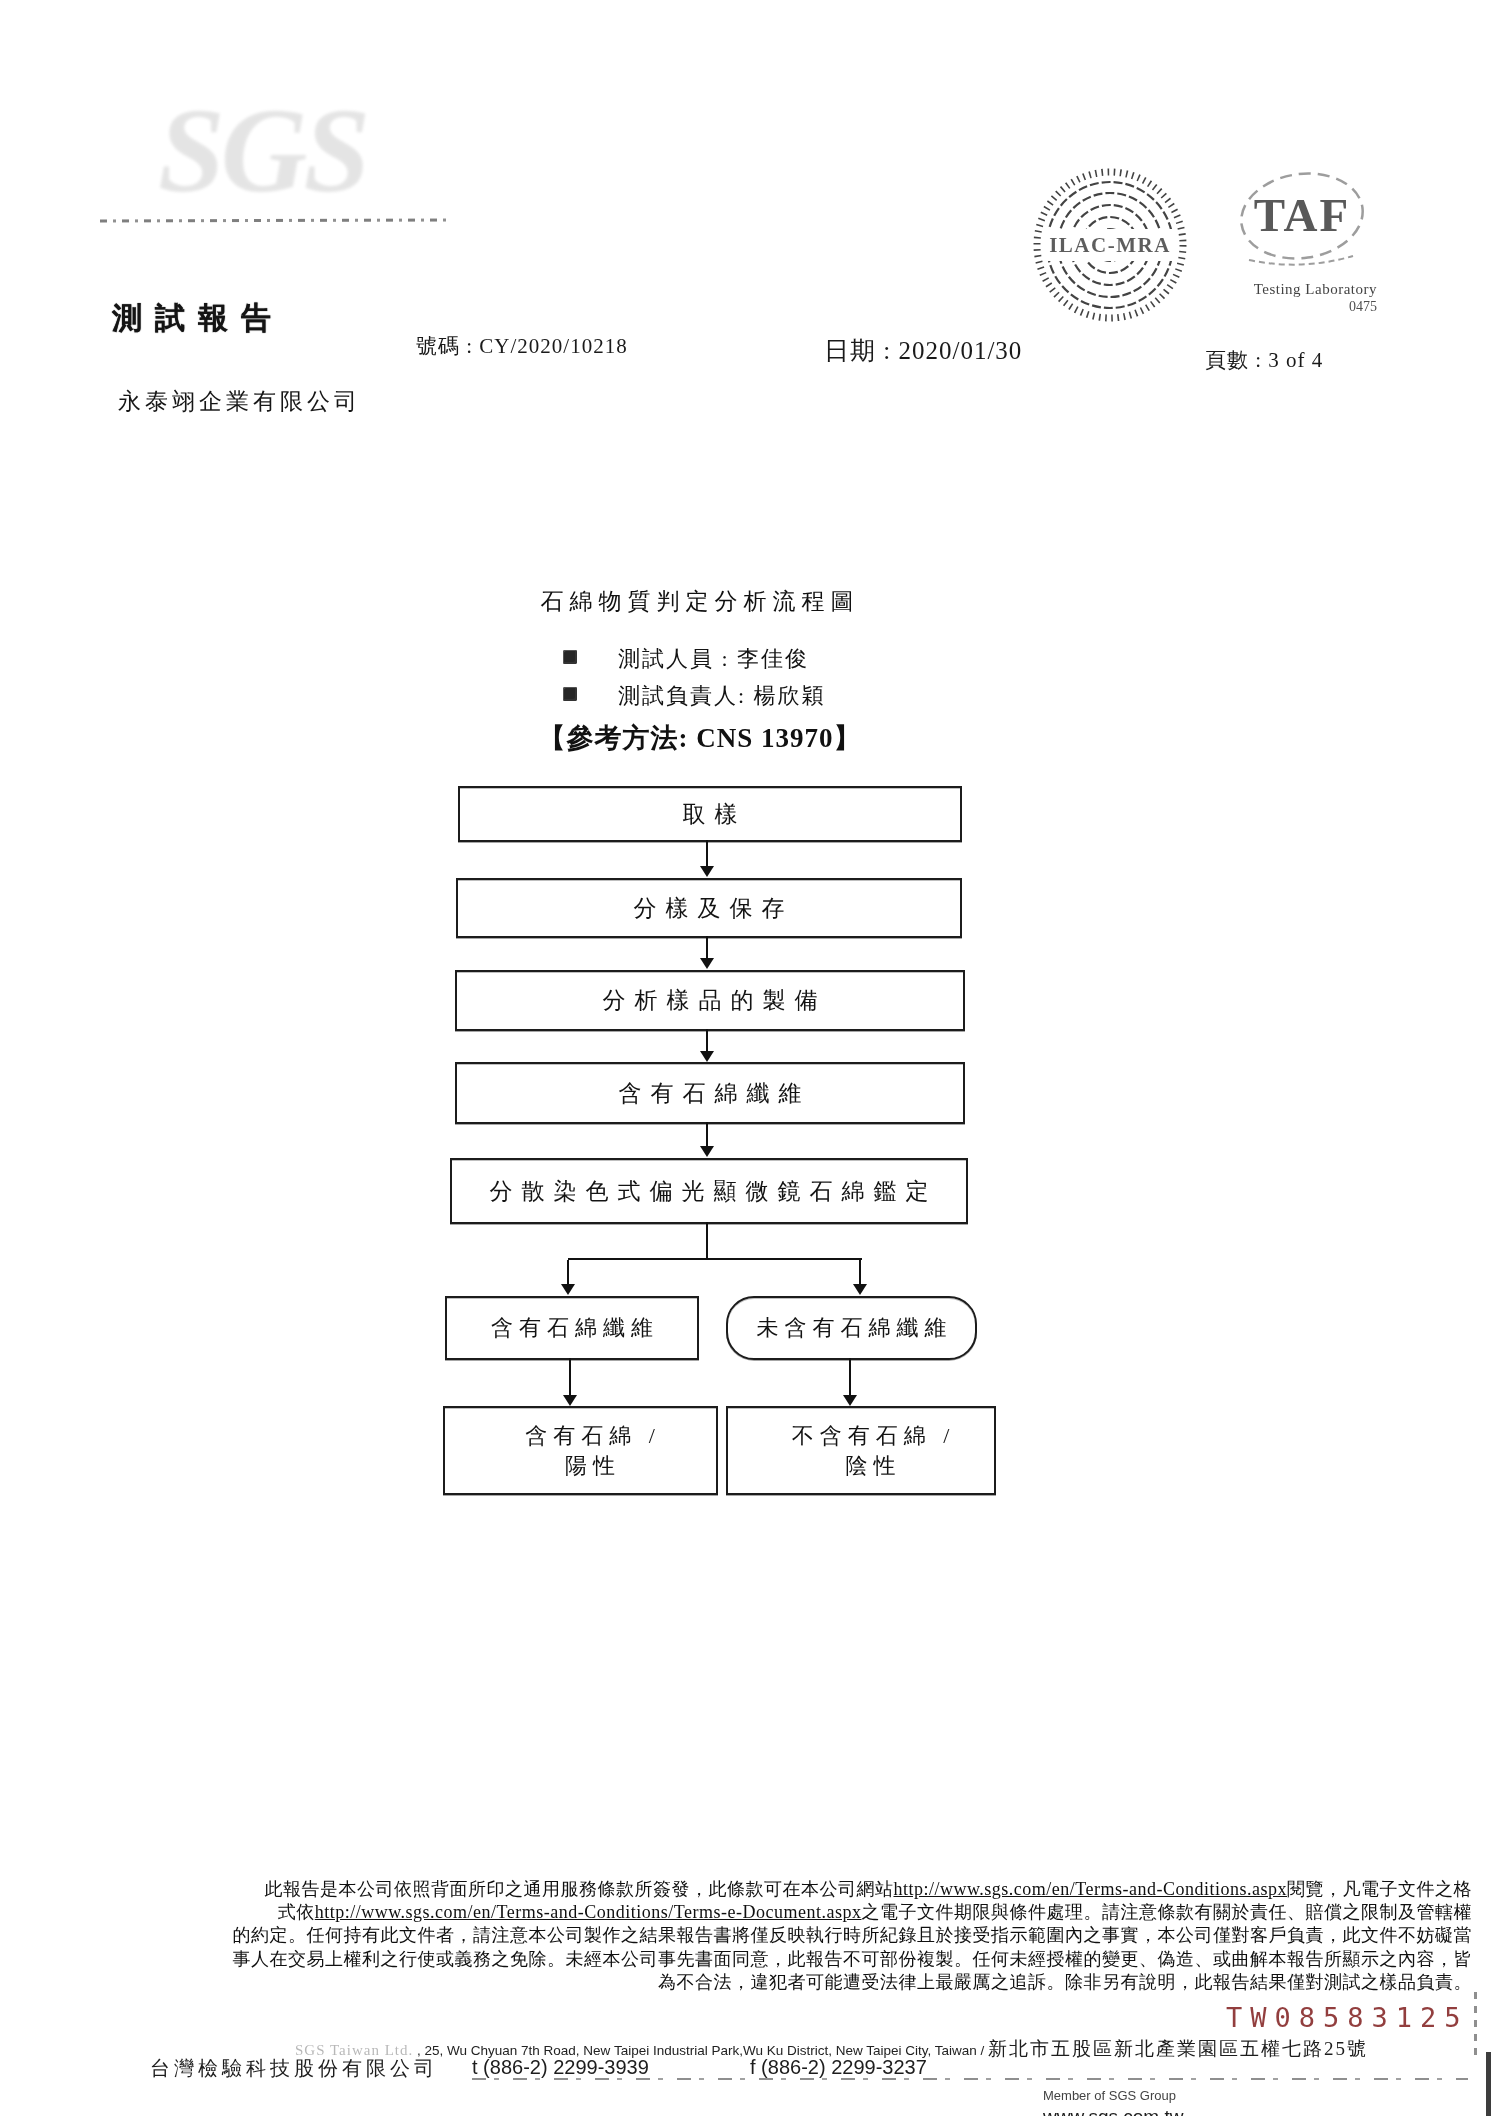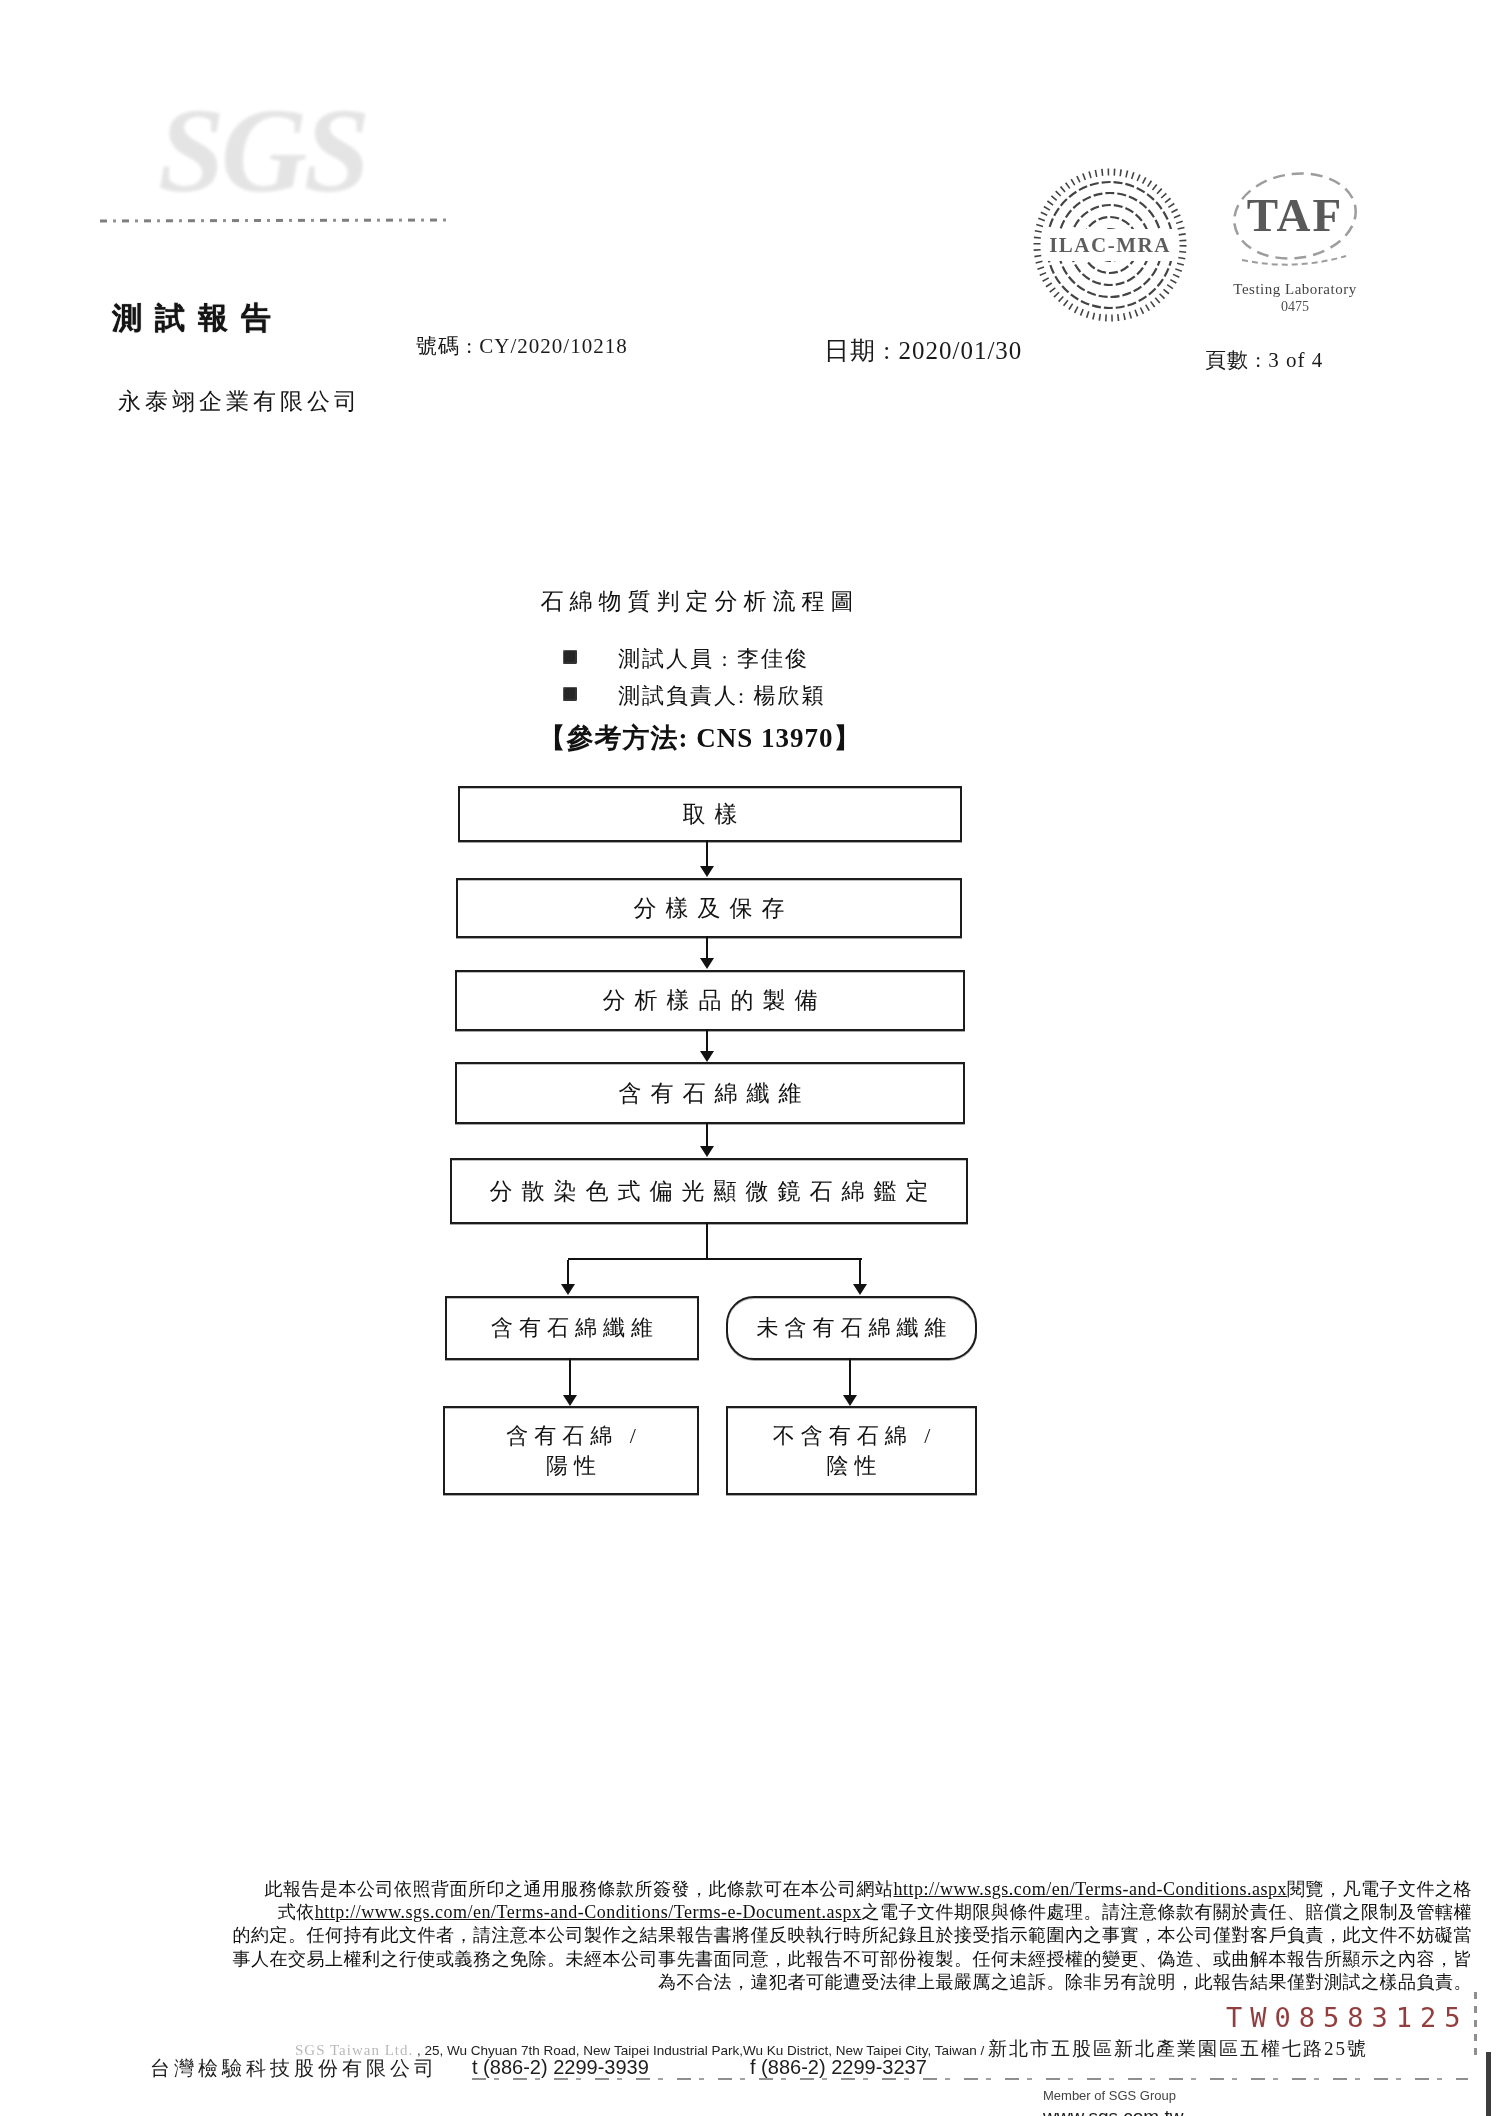--- a/index.html
+++ b/index.html
@@ -22,21 +22,21 @@
   .report-title{
     left:112px;top:298px;font-size:30px;font-weight:bold;letter-spacing:13px;
     color:#141414;text-shadow:0 0 1px #222;
   }
   .report-number{left:416px;top:332px;font-size:21px;letter-spacing:1px;}
   .report-date{left:824px;top:334px;font-size:25px;letter-spacing:1px;}
   .page-count{left:1205px;top:346px;font-size:21px;letter-spacing:1px;}
   .client-name{left:118px;top:386px;font-size:23px;letter-spacing:4px;color:#161616;}
 
   .ilac-stamp{left:1033px;top:163px;opacity:.88;}
-  .taf-block{left:1213px;top:168px;width:164px;text-align:center;}
+  .taf-block{left:1213px;top:168px;width:164px;text-align:right;}
   .taf-sub{font-size:15px;color:#222;opacity:.85;letter-spacing:.5px;line-height:19px;}
   .taf-num{font-size:14px;color:#222;opacity:.8;}
 
   
   .chart-title{left:375px;top:586px;width:650px;text-align:center;
     font-size:23px;letter-spacing:6px;color:#111;}
   .seal{
     left:563px;width:14px;height:14px;background:#262626;border-radius:2px;
     box-shadow:inset 1px 1px 0 #555, inset -2px -2px 0 #333;
   }
@@ -44,21 +44,21 @@
   .method-line{left:375px;top:720px;width:650px;text-align:center;
     font-size:27px;font-weight:bold;letter-spacing:1px;color:#111;}
 
   .fbox{
     border:2px solid #1c1c1c;display:flex;align-items:center;justify-content:center;
     font-size:23px;letter-spacing:9px;color:#131313;text-indent:9px;
     box-shadow:0 1px 0 rgba(0,0,0,.35), inset 0 1px 0 rgba(0,0,0,.25);
     background:#fff;
   }
   .fbox.small{font-size:22px;letter-spacing:6px;text-indent:6px;}
-  .fbox.result{flex-direction:column;line-height:30px;font-size:22px;letter-spacing:6px;text-indent:6px;}
+  .fbox.result{flex-direction:column;line-height:30px;font-size:22px;letter-spacing:6px;text-indent:6px;padding-left:19px;}
   .vline{width:2px;background:#111;}
   .varrow{width:2px;background:#111;}
   .varrow::after{
     content:"";position:absolute;left:-6px;bottom:-11px;width:0;height:0;
     border-left:7px solid transparent;border-right:7px solid transparent;border-top:11px solid #111;
   }
   .hline{height:2px;background:#111;}
 
   
   .legal{left:72px;top:1878px;width:1400px;font-size:18px;line-height:23.2px;

